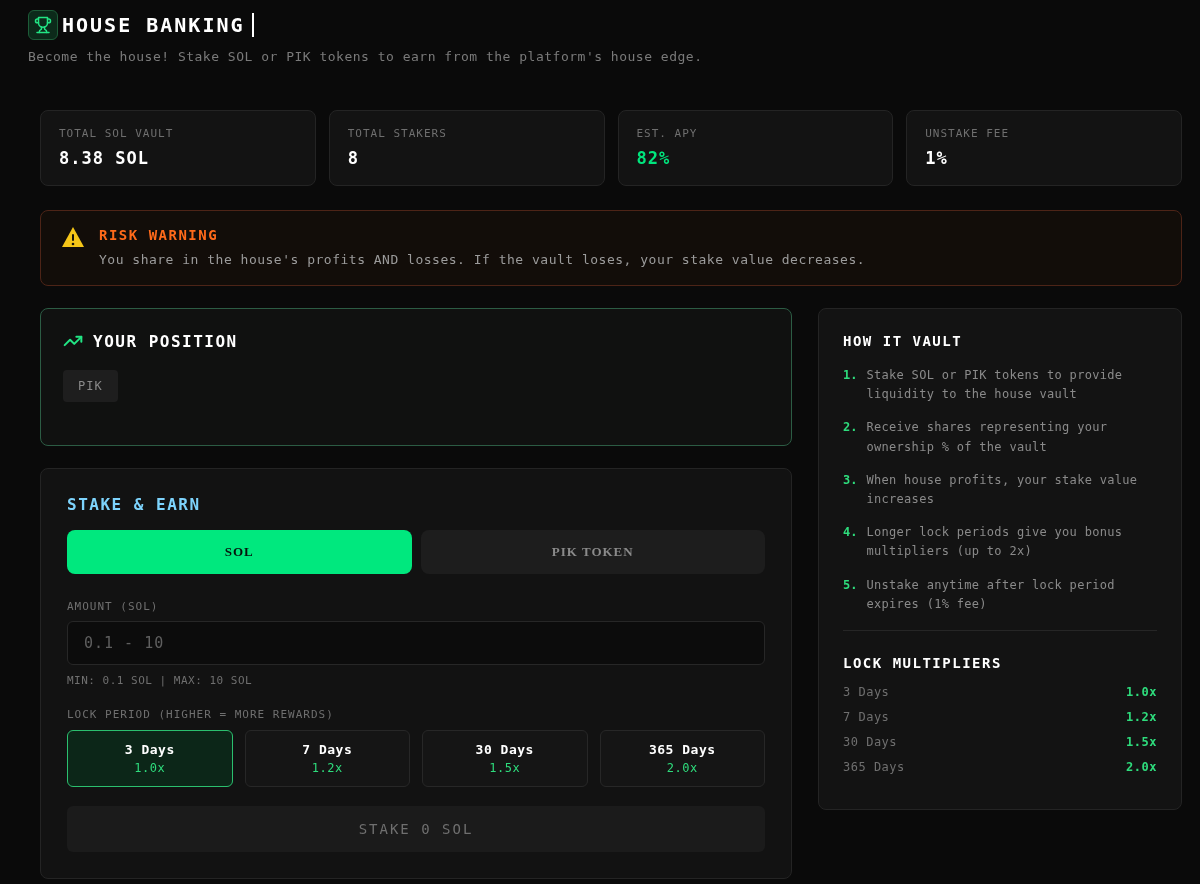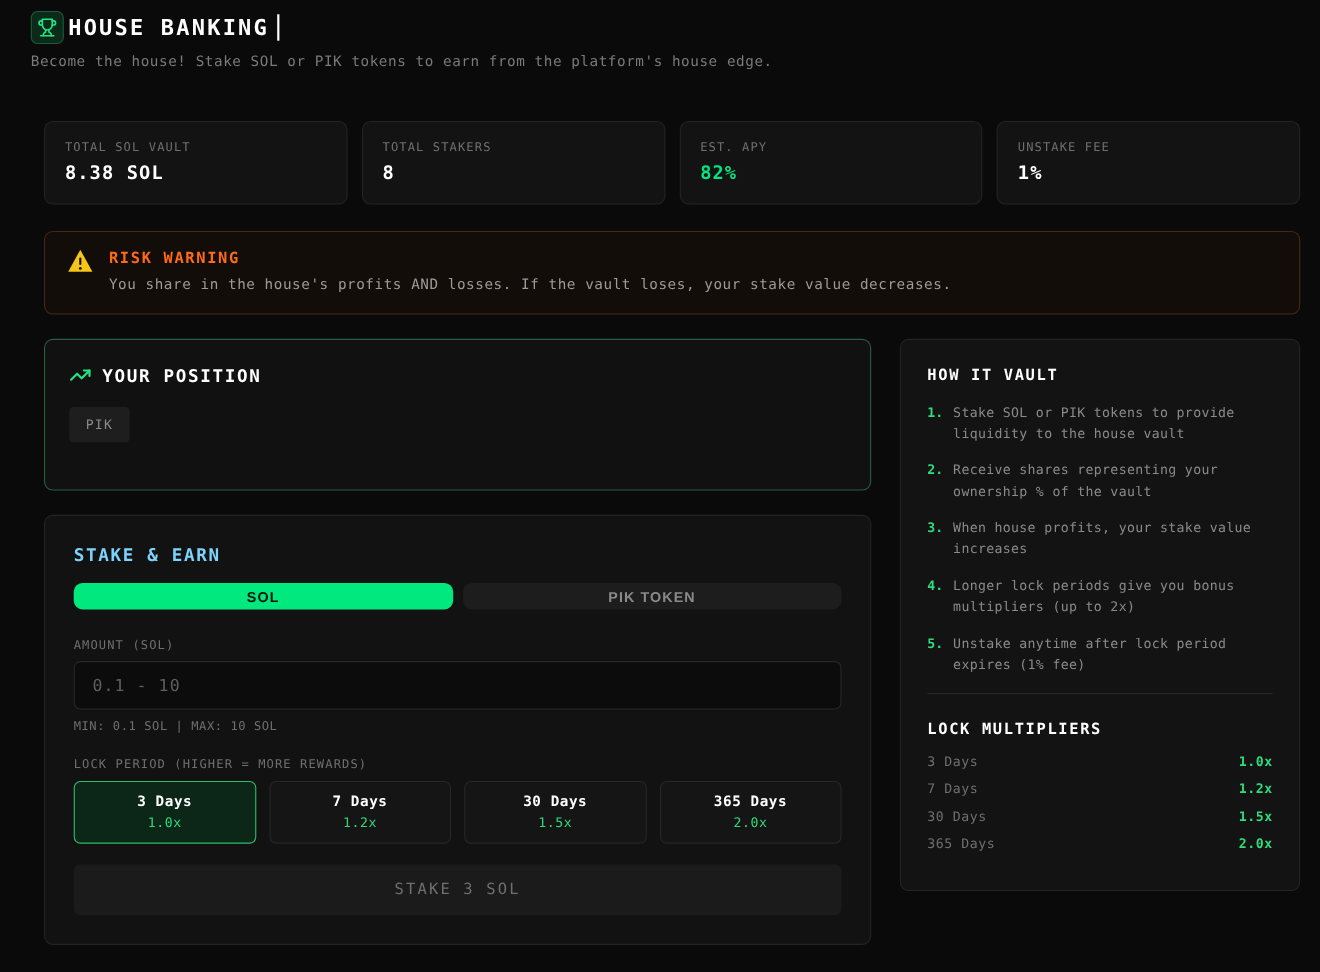--- a/index.html
+++ b/index.html
@@ -53,23 +53,23 @@
   .token-badge {
     margin-top: 19px; display: inline-block; background: #1e1e1e; color: #8a8a8a;
     font-size: 12px; padding: 9px 15px; border-radius: 4px; letter-spacing: 1px;
     border: none; font-family: inherit; cursor: pointer;
   }
 
   .stake-panel { margin-top: 22px; padding: 26px; }
   .stake-title { font-size: 16px; font-weight: bold; letter-spacing: 1.5px; color: #7dd3fc; }
   .tabs { display: flex; gap: 9px; margin-top: 16px; }
   .tab {
-    flex: 1; height: 24px; border-radius: 8px; border: none; cursor: pointer;
+    flex: 1; height: 44px; border-radius: 8px; border: none; cursor: pointer;
     display: flex; align-items: center; justify-content: center;
-    font-size: 13px; font-weight: bold; letter-spacing: 1px; font-family: Liberation Sans, sans-serif;
+    font-size: 13px; font-weight: bold; letter-spacing: 1px; font-family: Liberation Serif, serif;
   }
   .tab.active { background: #00e87e; color: #06140c; }
   .tab.inactive { background: #1d1d1d; color: #8a8a8a; }
 
   .field-label { margin-top: 26px; font-size: 11px; color: #6f6f6f; letter-spacing: 1px; }
   .amount-input {
     margin-top: 8px; width: 100%; height: 44px;
     background: #0c0c0c; border: 1px solid #272727; border-radius: 6px;
     color: #dddddd; font-size: 15px; font-family: inherit; padding: 0 16px;
     letter-spacing: 1px; outline: none;
@@ -205,21 +205,21 @@
           <button class="lock-option">
             <span class="lock-day">30 Days</span>
             <span class="lock-mult">1.5x</span>
           </button>
           <button class="lock-option">
             <span class="lock-day">365 Days</span>
             <span class="lock-mult">2.0x</span>
           </button>
         </div>
 
-        <button class="stake-button">STAKE 3 SOL</button>
+        <button class="stake-button">STAKE 0 SOL</button>
       </div>
 
     </div>
 
     <div class="right-col">
       <div class="panel sidebar-panel">
         <div class="sidebar-title">HOW IT VAULT</div>
 
         <div class="steps">
           <div class="step">

